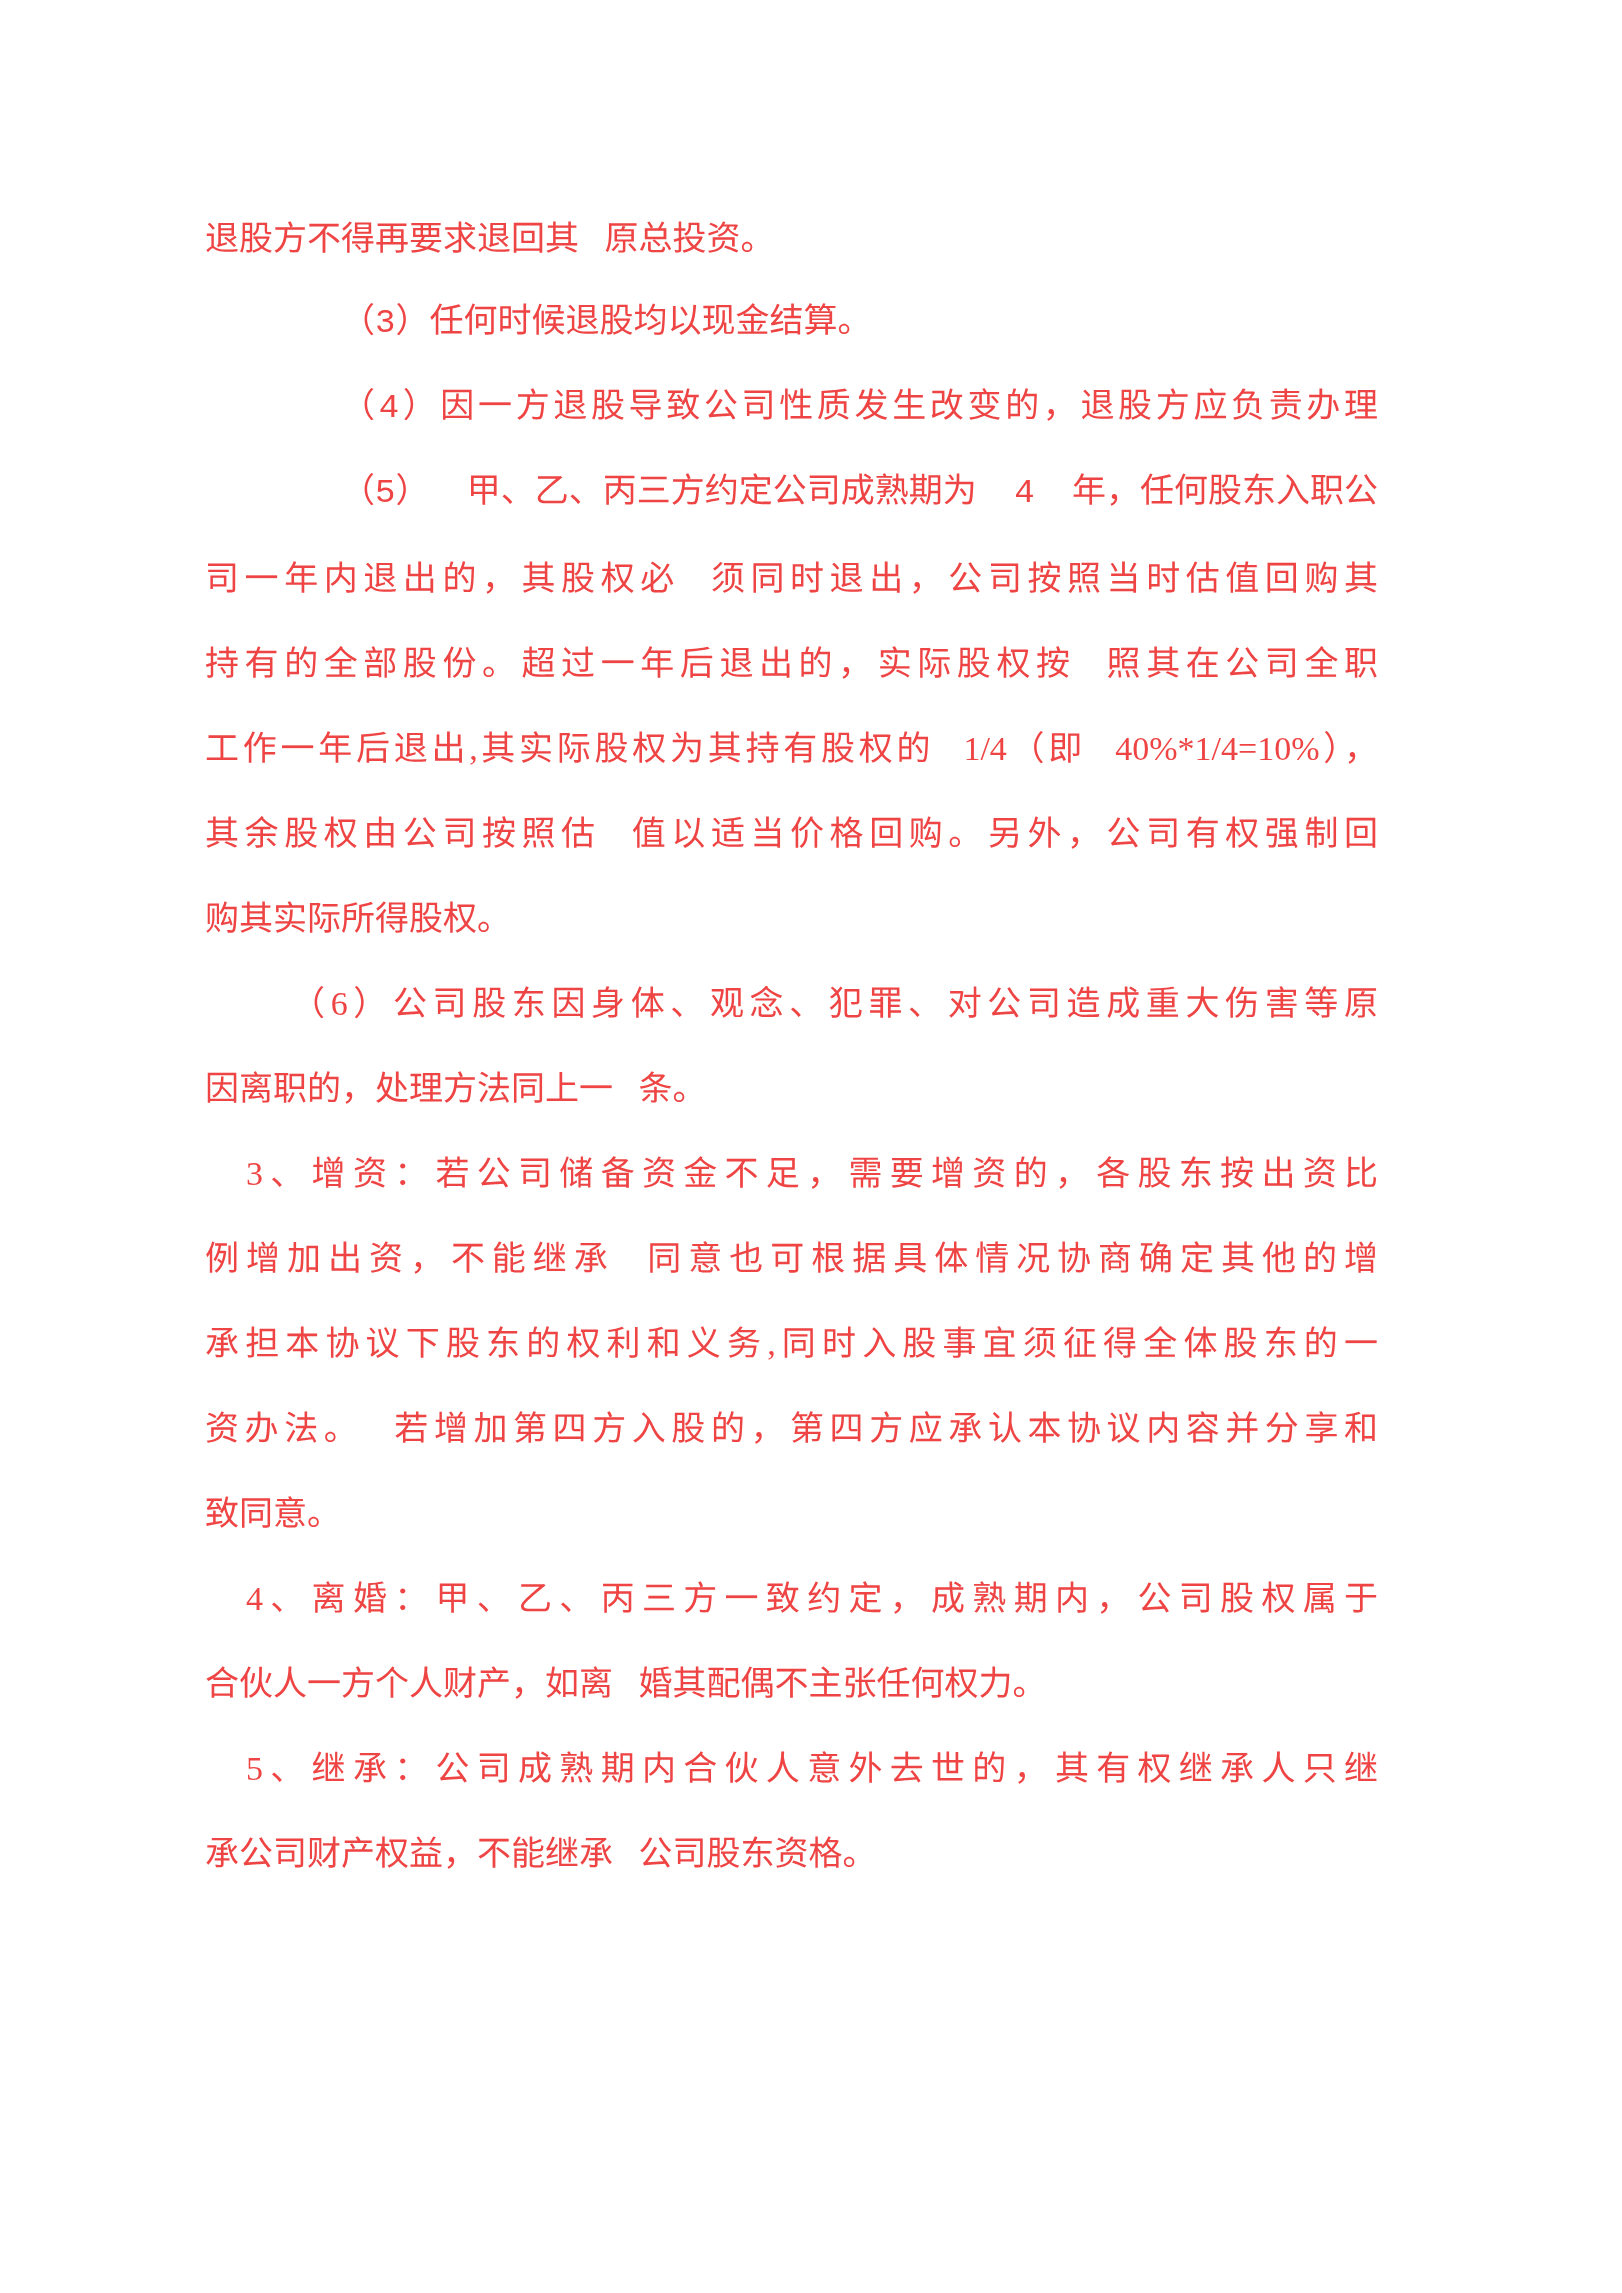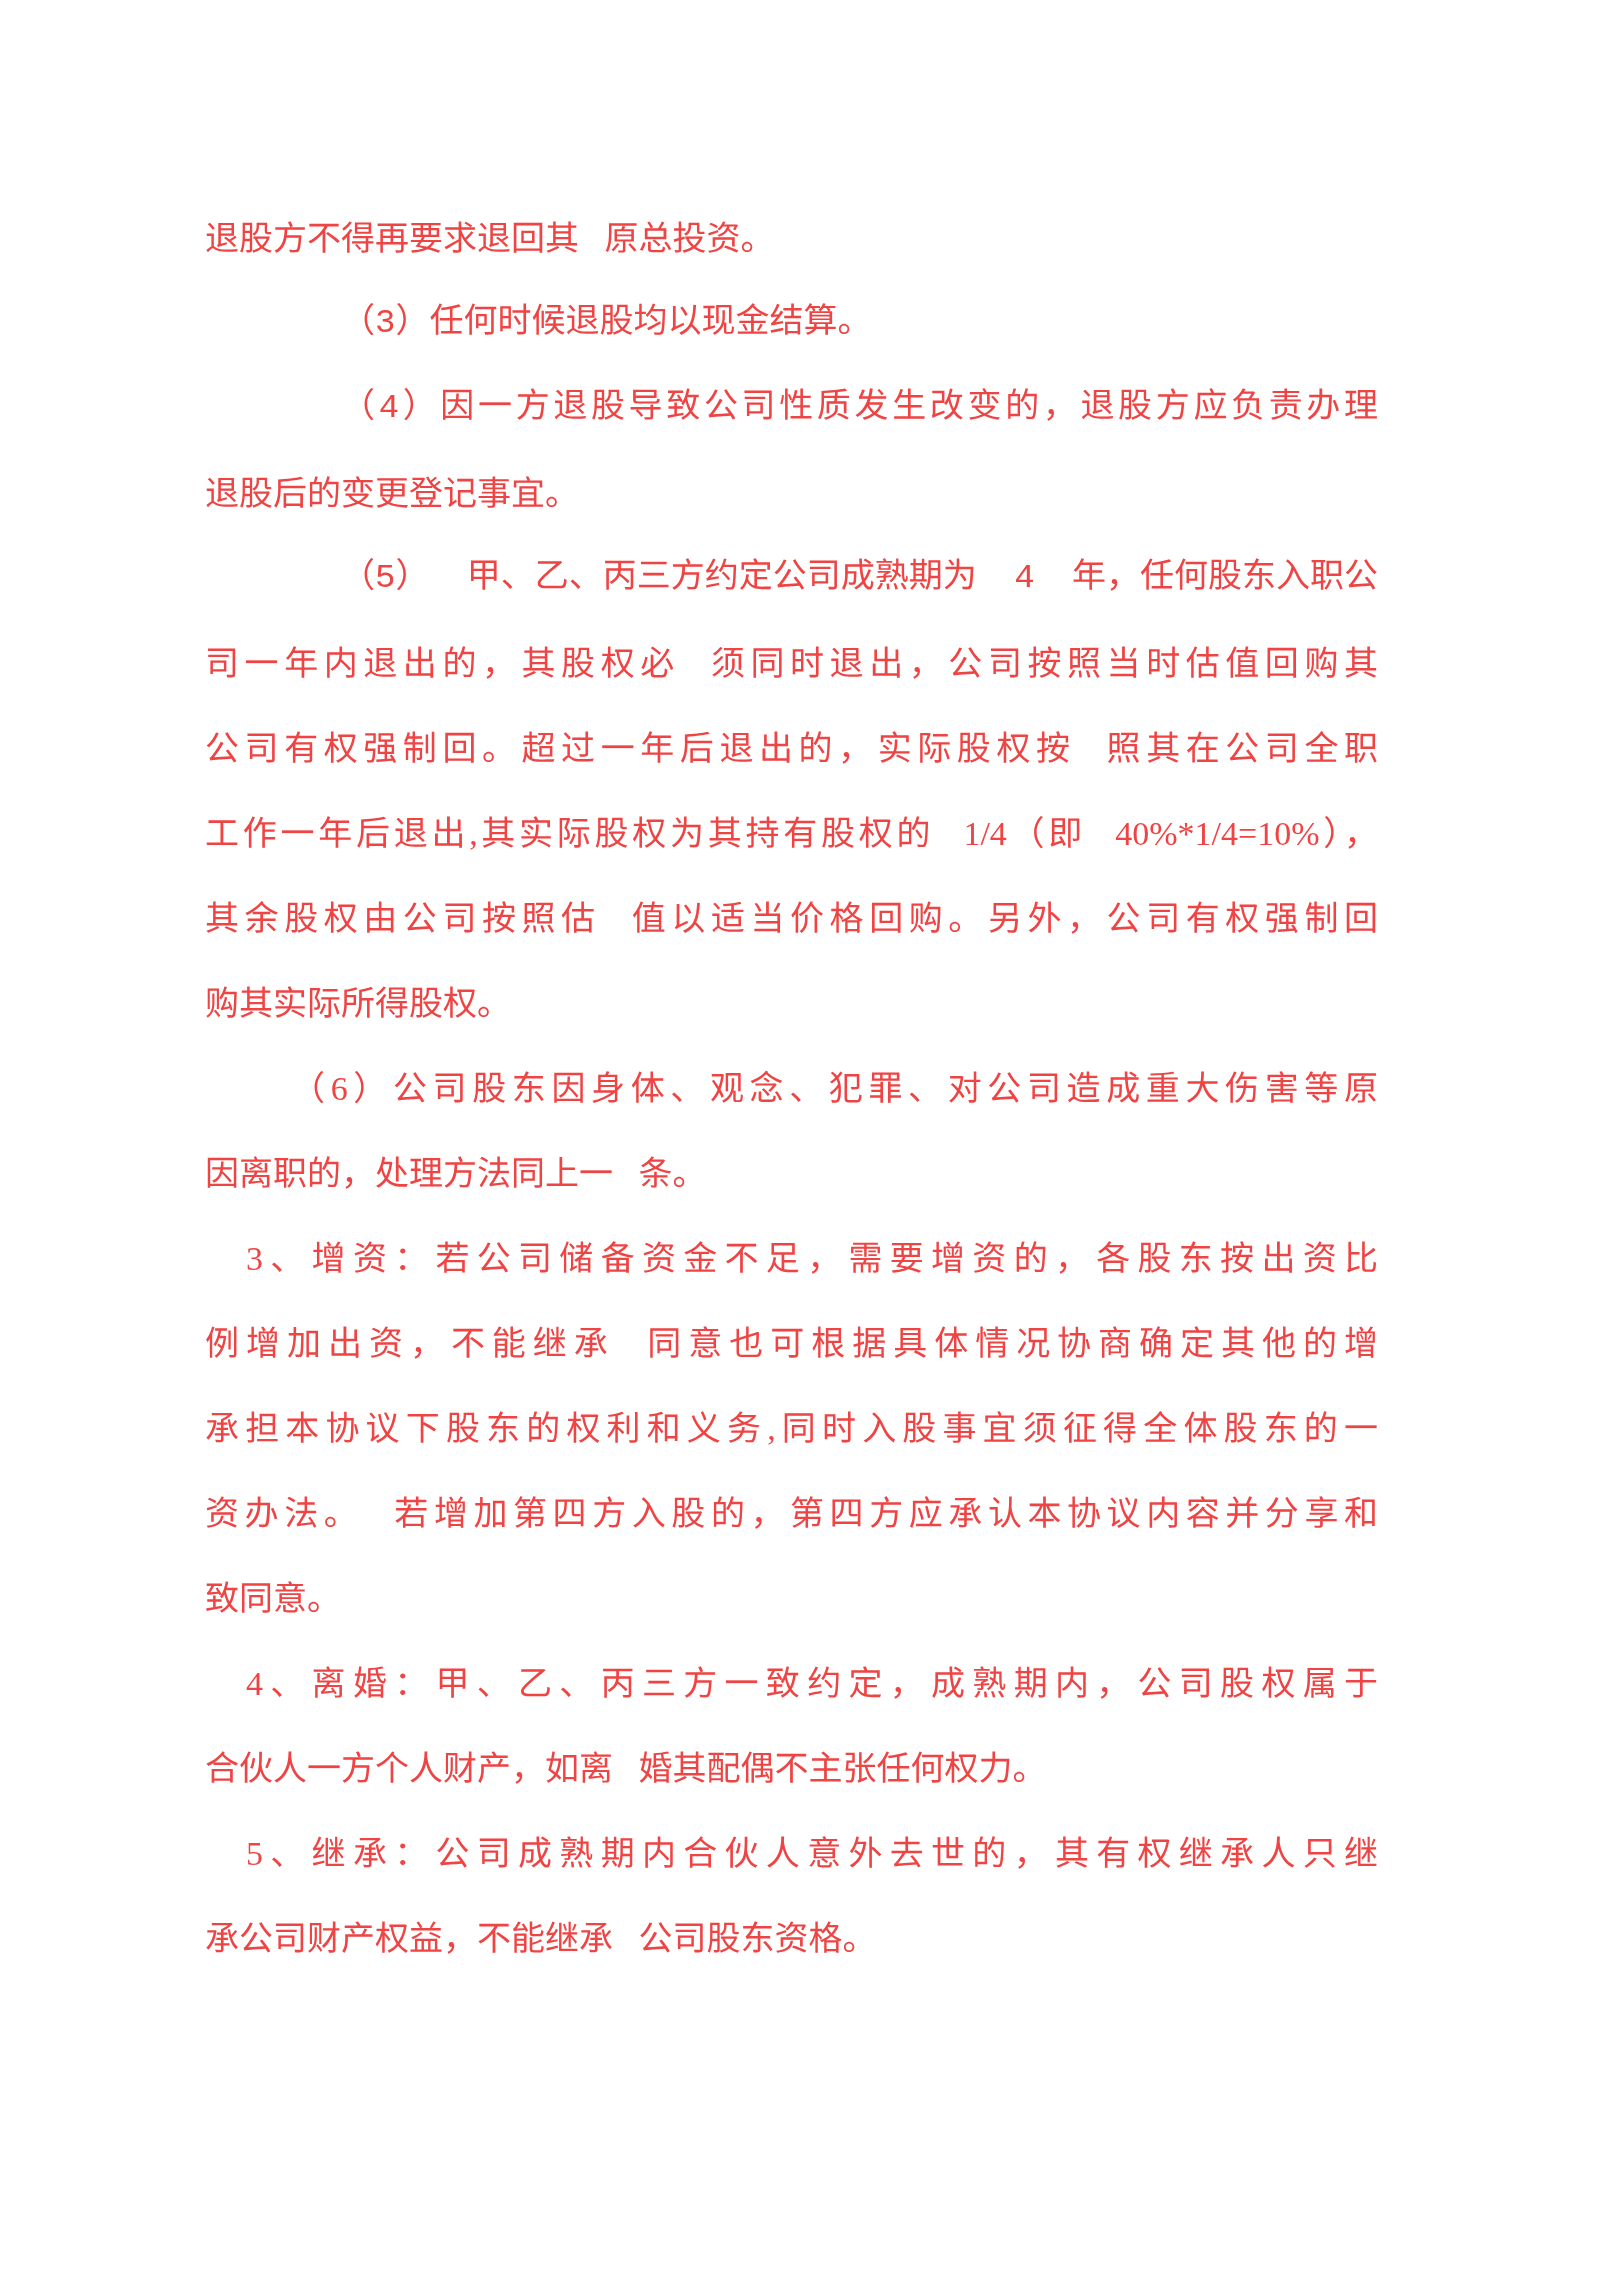--- a/index.html
+++ b/index.html
@@ -52,24 +52,23 @@
   .ind-num    { text-indent: 41px;  } 
 </style>
 </head>
 <body>
 
 <div class="page">
   <div class="text-block">
     <div class="line end">退股方不得再要求退回其 原总投资。</div>
     <div class="line end ind-paren">（3）任何时候退股均以现金结算。</div>
     <div class="line ind-paren">（4）因一方退股导致公司性质发生改变的，退股方应负责办理</div>
-    <div class="line end">退股后的变更登记事宜。</div>
     <div class="line ind-paren">（5） 甲、乙、丙三方约定公司成熟期为 4 年，任何股东入职公</div>
     <div class="line">司一年内退出的，其股权必 须同时退出，公司按照当时估值回购其</div>
-    <div class="line">公司有权强制回。超过一年后退出的，实际股权按 照其在公司全职</div>
+    <div class="line">持有的全部股份。超过一年后退出的，实际股权按 照其在公司全职</div>
     <div class="line">工作一年后退出,其实际股权为其持有股权的 1/4（即 40%*1/4=10%），</div>
     <div class="line">其余股权由公司按照估 值以适当价格回购。另外，公司有权强制回</div>
     <div class="line end">购其实际所得股权。</div>
     <div class="line ind-paren6">（6）公司股东因身体、观念、犯罪、对公司造成重大伤害等原</div>
     <div class="line end">因离职的，处理方法同上一 条。</div>
     <div class="line ind-num">3、增资：若公司储备资金不足，需要增资的，各股东按出资比</div>
     <div class="line">例增加出资，不能继承 同意也可根据具体情况协商确定其他的增</div>
     <div class="line">承担本协议下股东的权利和义务,同时入股事宜须征得全体股东的一</div>
     <div class="line">资办法。 若增加第四方入股的，第四方应承认本协议内容并分享和</div>
     <div class="line end">致同意。</div>

